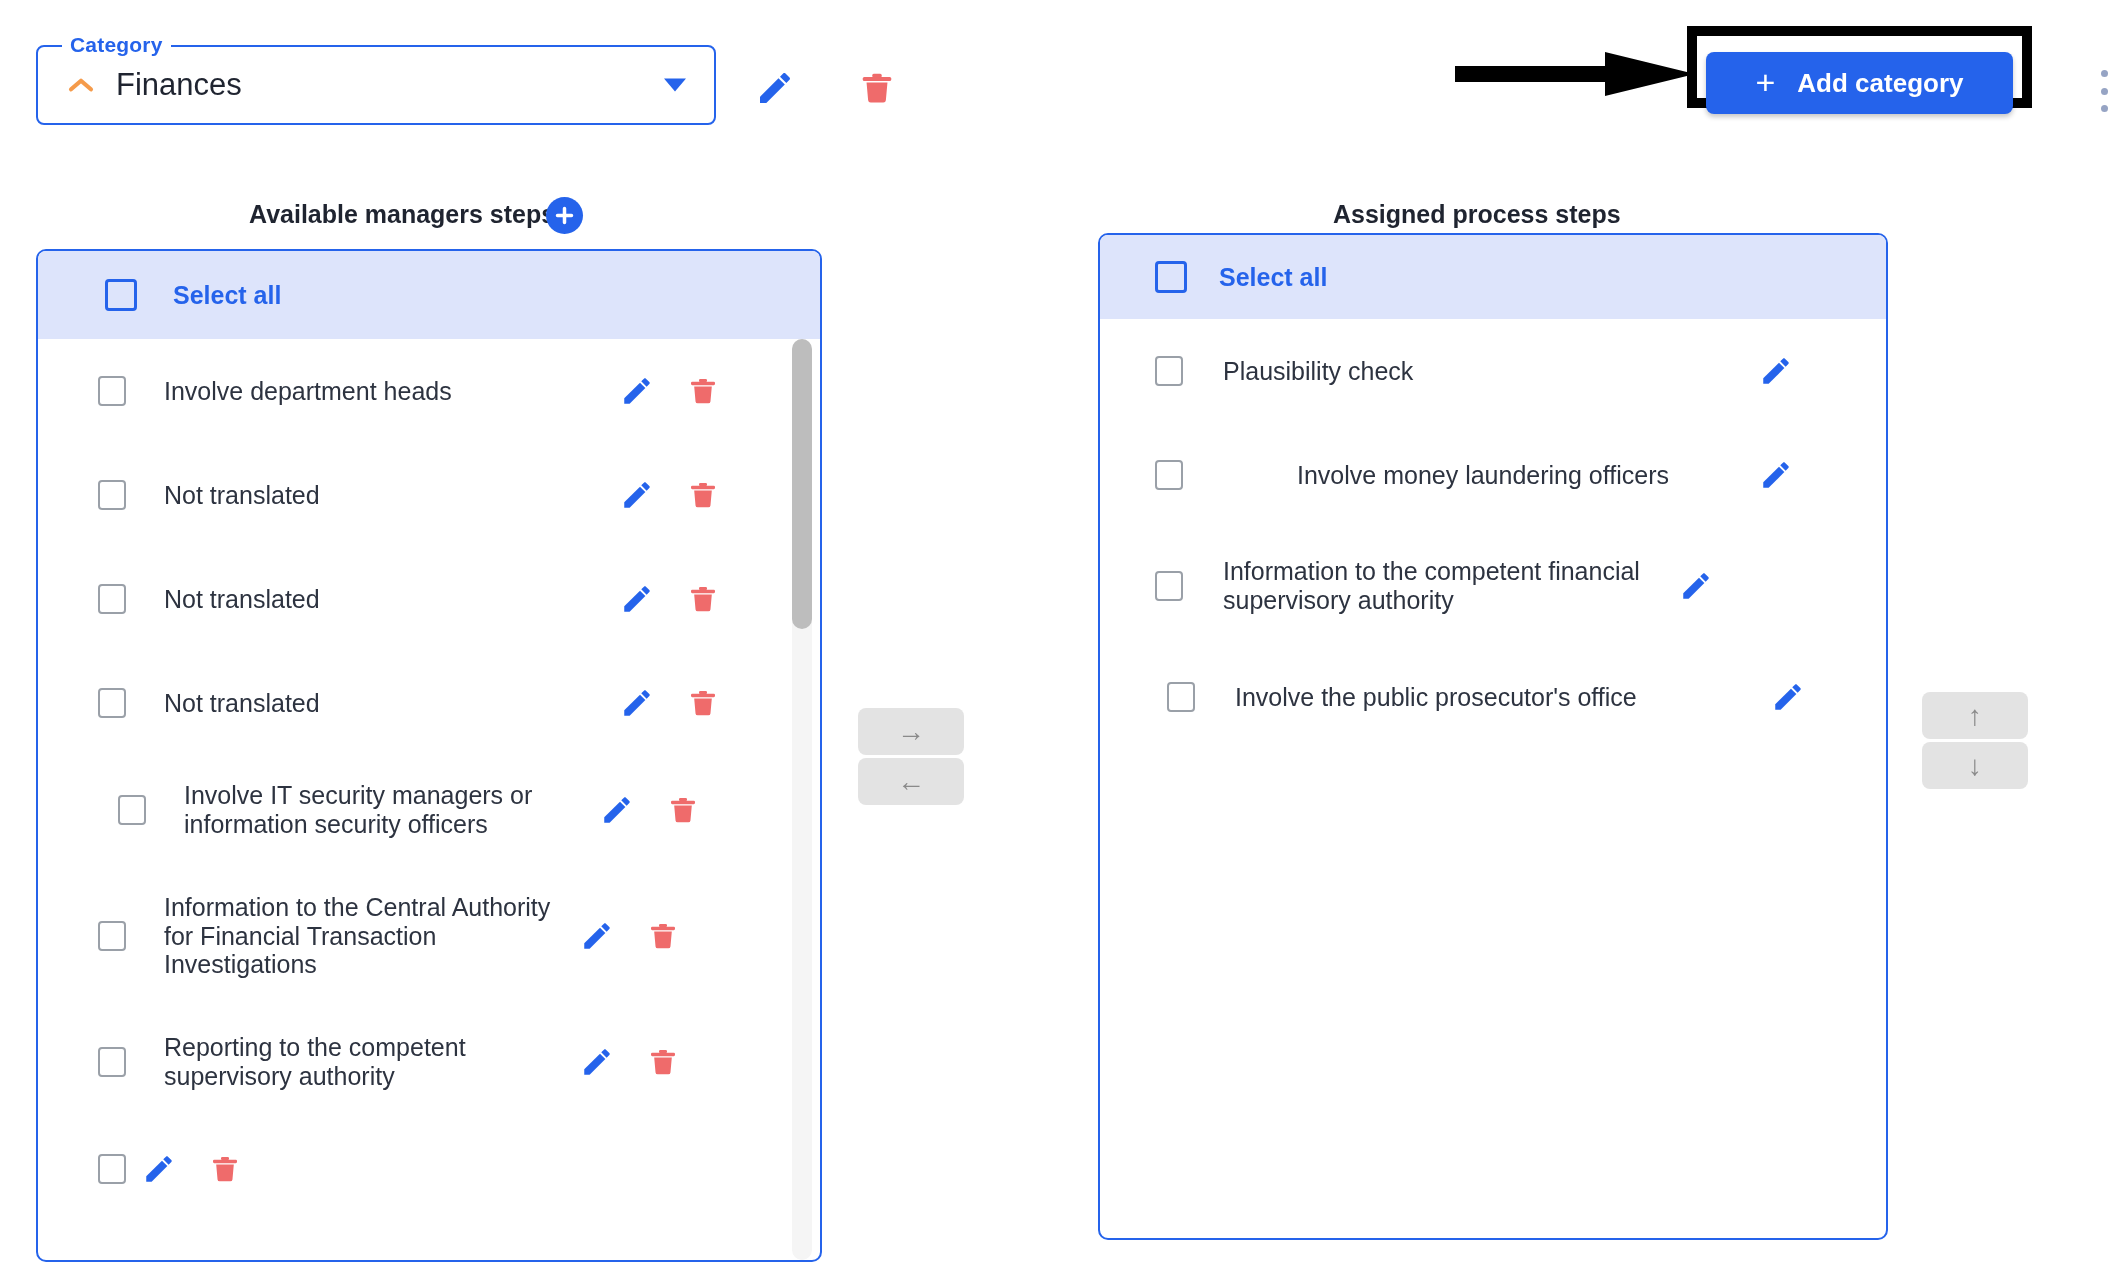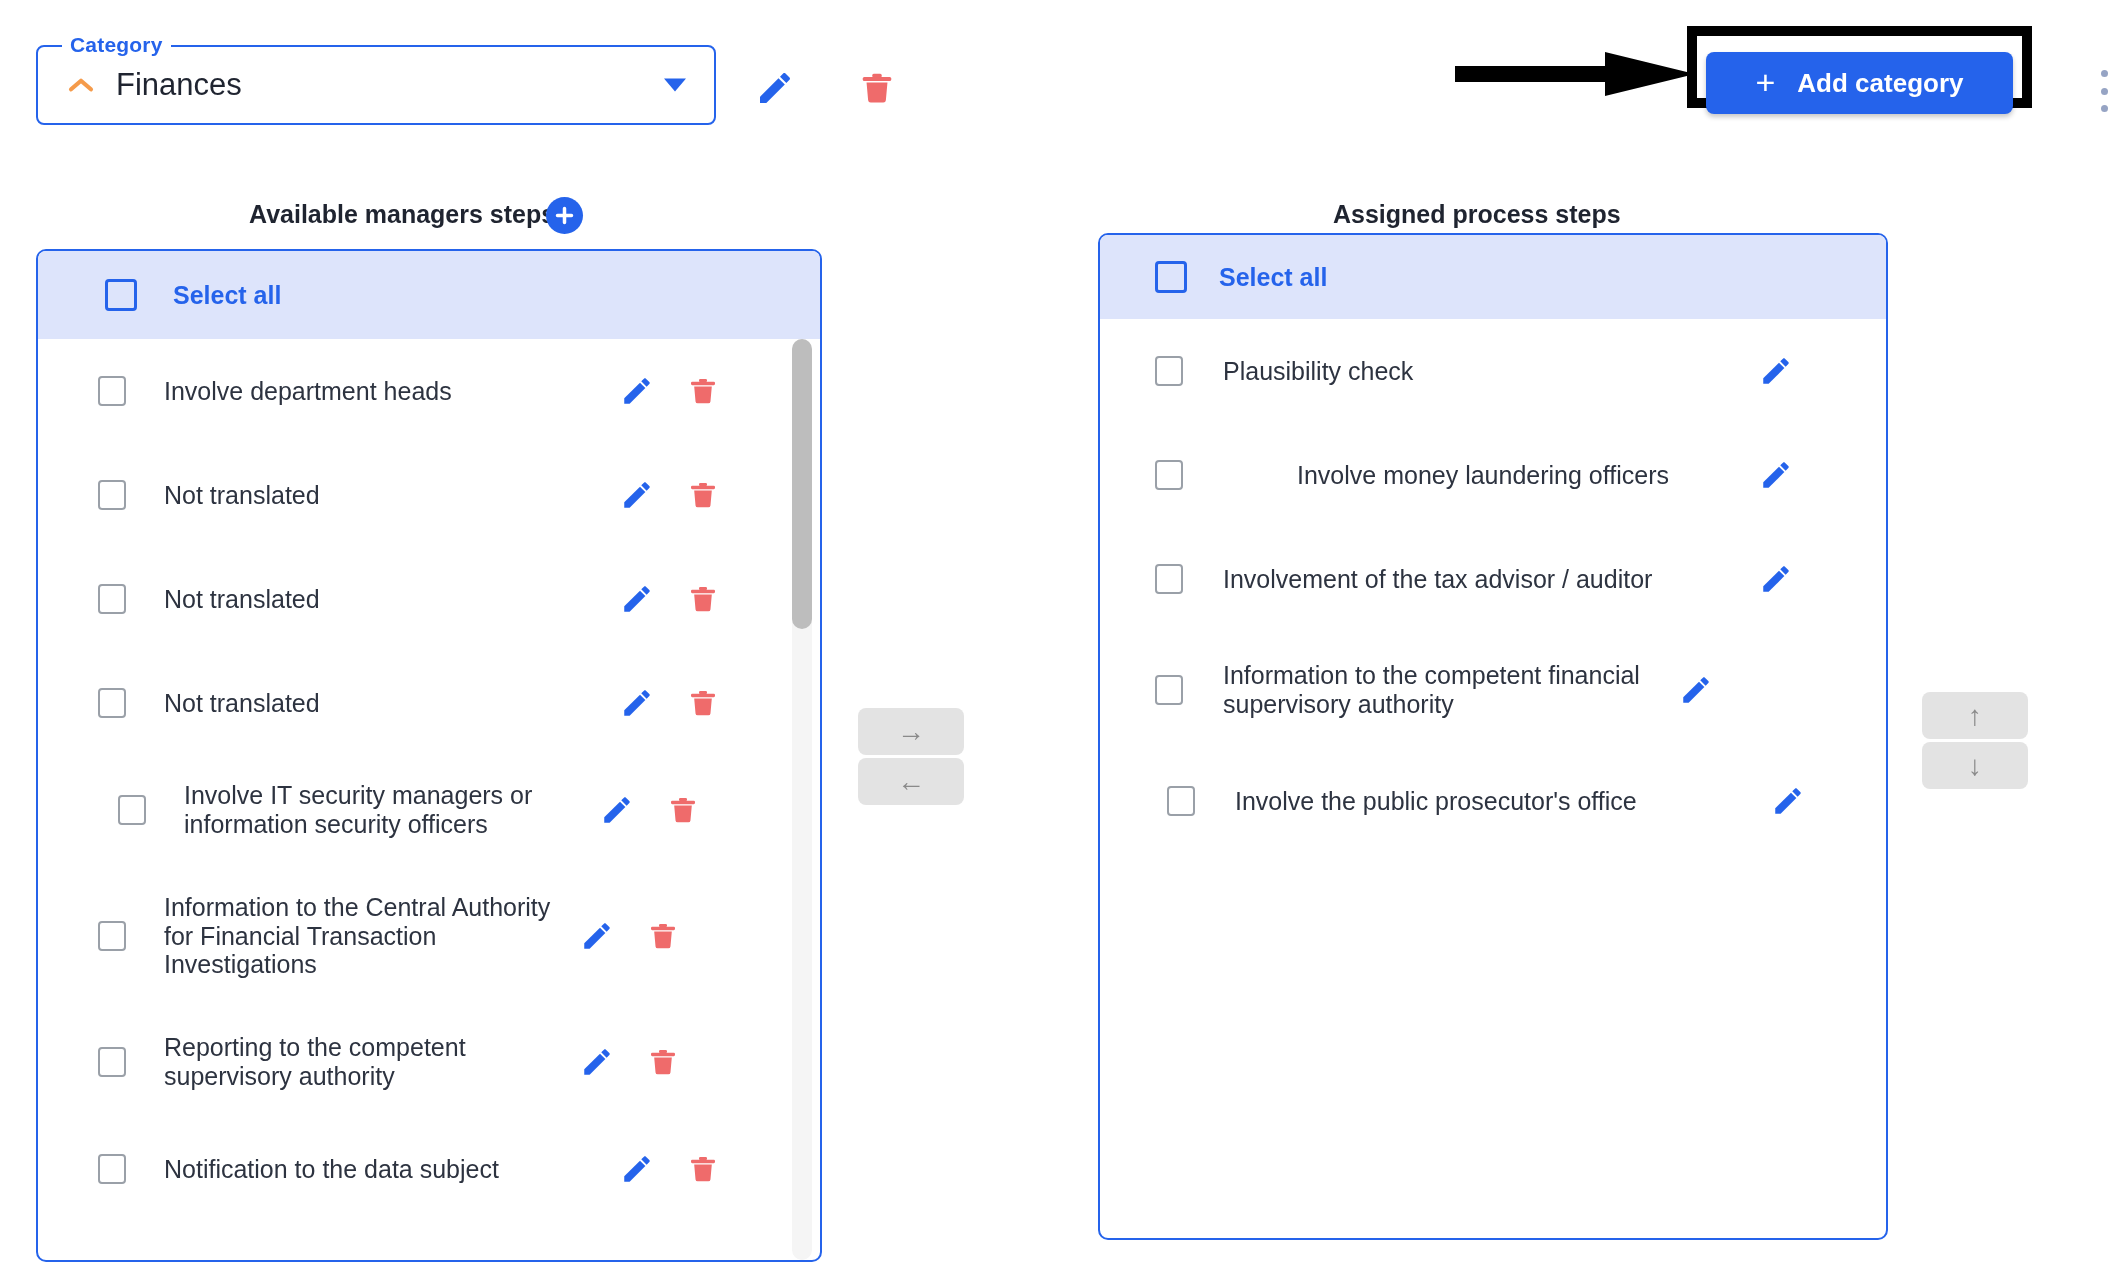--- a/index.html
+++ b/index.html
@@ -450,21 +450,20 @@
             </svg></button>
           <button class="icon-btn" style="position: static;"><svg width="32" height="34" viewBox="0 0 24 24">
               <rect x="3" y="5" width="18" height="2.6" rx="1" fill="#ef6b6b"></rect>
               <rect x="9" y="3" width="6" height="2.4" rx="1" fill="#ef6b6b"></rect>
               <path d="M5.4 8.6h13.2l-1 11.2a1.6 1.6 0 0 1-1.6 1.4H8a1.6 1.6 0 0 1-1.6-1.4L5.4 8.6z" fill="#ef6b6b"></path>
             </svg></button>
         </div>
       </div>
       <div class="row" style="height: 104px;">
         <div class="cb cb-row"></div>
-        <div class="row-label" style="max-width: 440px;">Notification to the data subject</div>
         <div class="row-actions">
           <button class="icon-btn" style="position: static;"><svg width="34" height="34" viewBox="0 0 24 24">
               <path d="M3 17.2V21h3.8L17.9 9.9l-3.8-3.8L3 17.2z" fill="#2563eb"></path>
               <path d="M20.7 7.1c.4-.4.4-1 0-1.4l-2.4-2.4c-.4-.4-1-.4-1.4 0l-1.9 1.9 3.8 3.8 1.9-1.9z" fill="#2563eb"></path>
             </svg></button>
           <button class="icon-btn" style="position: static;"><svg width="32" height="34" viewBox="0 0 24 24">
               <rect x="3" y="5" width="18" height="2.6" rx="1" fill="#ef6b6b"></rect>
               <rect x="9" y="3" width="6" height="2.4" rx="1" fill="#ef6b6b"></rect>
               <path d="M5.4 8.6h13.2l-1 11.2a1.6 1.6 0 0 1-1.6 1.4H8a1.6 1.6 0 0 1-1.6-1.4L5.4 8.6z" fill="#ef6b6b"></path>
             </svg></button>
@@ -488,30 +487,20 @@
         <div class="row-actions">
           <button class="icon-btn" style="position: static;"><svg width="34" height="34" viewBox="0 0 24 24">
               <path d="M3 17.2V21h3.8L17.9 9.9l-3.8-3.8L3 17.2z" fill="#2563eb"></path>
               <path d="M20.7 7.1c.4-.4.4-1 0-1.4l-2.4-2.4c-.4-.4-1-.4-1.4 0l-1.9 1.9 3.8 3.8 1.9-1.9z" fill="#2563eb"></path>
             </svg></button>
         </div>
       </div>
       <div class="row" style="height: 104px; text-align: center;">
         <div class="cb cb-row"></div>
         <div class="row-label" style="max-width: 520px;">Involve money laundering officers</div>
-        <div class="row-actions">
-          <button class="icon-btn" style="position: static;"><svg width="34" height="34" viewBox="0 0 24 24">
-              <path d="M3 17.2V21h3.8L17.9 9.9l-3.8-3.8L3 17.2z" fill="#2563eb"></path>
-              <path d="M20.7 7.1c.4-.4.4-1 0-1.4l-2.4-2.4c-.4-.4-1-.4-1.4 0l-1.9 1.9 3.8 3.8 1.9-1.9z" fill="#2563eb"></path>
-            </svg></button>
-        </div>
-      </div>
-      <div class="row" style="height: 104px;">
-        <div class="cb cb-row"></div>
-        <div class="row-label" style="max-width: 520px;">Involvement of the tax advisor / auditor</div>
         <div class="row-actions">
           <button class="icon-btn" style="position: static;"><svg width="34" height="34" viewBox="0 0 24 24">
               <path d="M3 17.2V21h3.8L17.9 9.9l-3.8-3.8L3 17.2z" fill="#2563eb"></path>
               <path d="M20.7 7.1c.4-.4.4-1 0-1.4l-2.4-2.4c-.4-.4-1-.4-1.4 0l-1.9 1.9 3.8 3.8 1.9-1.9z" fill="#2563eb"></path>
             </svg></button>
         </div>
       </div>
       <div class="row" style="height: 118px;">
         <div class="cb cb-row"></div>
         <div class="row-label" style="max-width: 440px;">Information to the competent financial supervisory authority</div>

